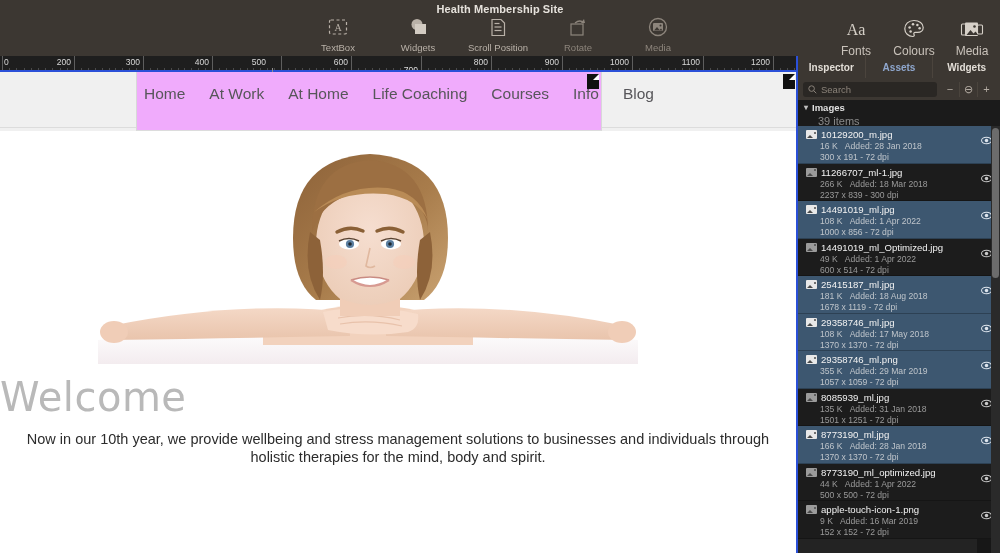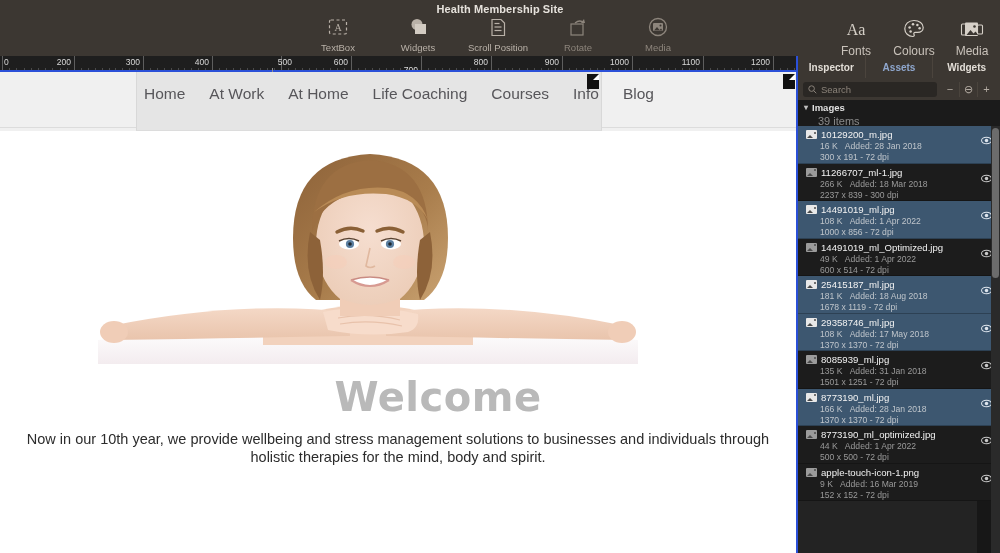--- a/index.html
+++ b/index.html
@@ -72,21 +72,21 @@
     position: absolute; left: 0; top: 72px; width: 796px; height: 481px;
     background: #ffffff;
     overflow: hidden;
   }
   .canvas-gray {
     position: absolute; left: 0; top: 0; width: 796px; height: 59px;
     background: #f0f0f0;
   }
   .navbox {
     position: absolute; left: 136px; top: 0px; width: 466px; height: 59px;
-    background: #e5e5e5;
+    background: #f0abfc;
     border-left: 1px solid #d8d8d8;
     border-right: 1px solid #d8d8d8;
     border-bottom: 1px solid #dcdcdc;
   }
   .navlinks {
     position: absolute; left: 0; top: 13px; width: 466px;
     display: flex; align-items: center; gap: 24px;
     padding-left: 7px;
   }
   .navlinks a {
@@ -111,25 +111,24 @@
   }
 
   .hero {
     position: absolute; left: 88px; top: 68px; width: 560px; height: 224px;
     overflow: hidden;
   }
   .hero svg { display: block; }
 
   .welcome {
     position: absolute; left: 0; top: 302px; width: 796px;
-    text-align: center;
-    font-size: 40px; color: #b9b9b9; font-weight: 700;
+    text-align: left;
+    font-size: 40px; color: #b9b9b9; font-weight: 400;
     letter-spacing: .5px;
     font-family: "DejaVu Sans", sans-serif;
-    margin-left: 40px;
   }
   .body-copy {
     position: absolute; left: 0; width: 796px;
     text-align: center; color: #2c2c2c;
     font-size: 14.5px; line-height: 1.25;
     font-family: "Liberation Sans", sans-serif;
   }
   .body-copy.p1 { top: 358px; padding: 0 18px; }
   .body-copy.p2 { top: 434px; padding: 0 18px; }
 
@@ -385,21 +384,21 @@
       <div class="minor" style="left: 218.9px;"></div>
       <div class="minor" style="left: 225.8px;"></div>
       <div class="minor" style="left: 232.7px;"></div>
       <div class="minor" style="left: 239.6px;"></div>
       <div class="minor" style="left: 246.5px;"></div>
       <div class="minor" style="left: 253.4px;"></div>
       <div class="minor" style="left: 260.3px;"></div>
       <div class="minor" style="left: 267.2px;"></div>
       <div class="minor" style="left: 274.1px;"></div>
       <div class="rtick" style="left: 281px;"></div>
-      <div class="rlabel" style="left: 295px; padding-left: 12px;">500</div>
+      <div class="rlabel" style="left: 269px; padding-left: 12px;">500</div>
       <div class="minor" style="left: 288px;"></div>
       <div class="minor" style="left: 295px;"></div>
       <div class="minor" style="left: 302px;"></div>
       <div class="minor" style="left: 309px;"></div>
       <div class="minor" style="left: 316px;"></div>
       <div class="minor" style="left: 323px;"></div>
       <div class="minor" style="left: 330px;"></div>
       <div class="minor" style="left: 337px;"></div>
       <div class="minor" style="left: 344px;"></div>
       <div class="rtick" style="left: 351px;"></div>
@@ -677,20 +676,32 @@
             <span class="thumbicon"></span>
             <span>29358746_ml.jpg</span>
           </div>
           <div class="ameta1"><span>108 K</span>&nbsp;&nbsp;&nbsp;<span>Added: 17 May 2018</span></div>
           <div class="ameta2">1370 x 1370 - 72 dpi</div>
           <span class="eye"><svg width="11" height="11" viewBox="0 0 12 12">
               <ellipse cx="6" cy="6" rx="5.4" ry="3.6" fill="none" stroke="#dfe6ee" stroke-width="1.1"></ellipse>
               <circle cx="6" cy="6" r="1.9" fill="#dfe6ee"></circle>
             </svg></span>
         </div>
+        <div class="arow sel">
+          <div class="aname">
+            <span class="thumbicon"></span>
+            <span>29358746_ml.png</span>
+          </div>
+          <div class="ameta1"><span>355 K</span>&nbsp;&nbsp;&nbsp;<span>Added: 29 Mar 2019</span></div>
+          <div class="ameta2">1057 x 1059 - 72 dpi</div>
+          <span class="eye"><svg width="11" height="11" viewBox="0 0 12 12">
+              <ellipse cx="6" cy="6" rx="5.4" ry="3.6" fill="none" stroke="#dfe6ee" stroke-width="1.1"></ellipse>
+              <circle cx="6" cy="6" r="1.9" fill="#dfe6ee"></circle>
+            </svg></span>
+        </div>
         <div class="arow unsel">
           <div class="aname">
             <span class="thumbicon"></span>
             <span>8085939_ml.jpg</span>
           </div>
           <div class="ameta1"><span>135 K</span>&nbsp;&nbsp;&nbsp;<span>Added: 31 Jan 2018</span></div>
           <div class="ameta2">1501 x 1251 - 72 dpi</div>
           <span class="eye"><svg width="11" height="11" viewBox="0 0 12 12">
               <ellipse cx="6" cy="6" rx="5.4" ry="3.6" fill="none" stroke="#c9c9c9" stroke-width="1.1"></ellipse>
               <circle cx="6" cy="6" r="1.9" fill="#c9c9c9"></circle>

